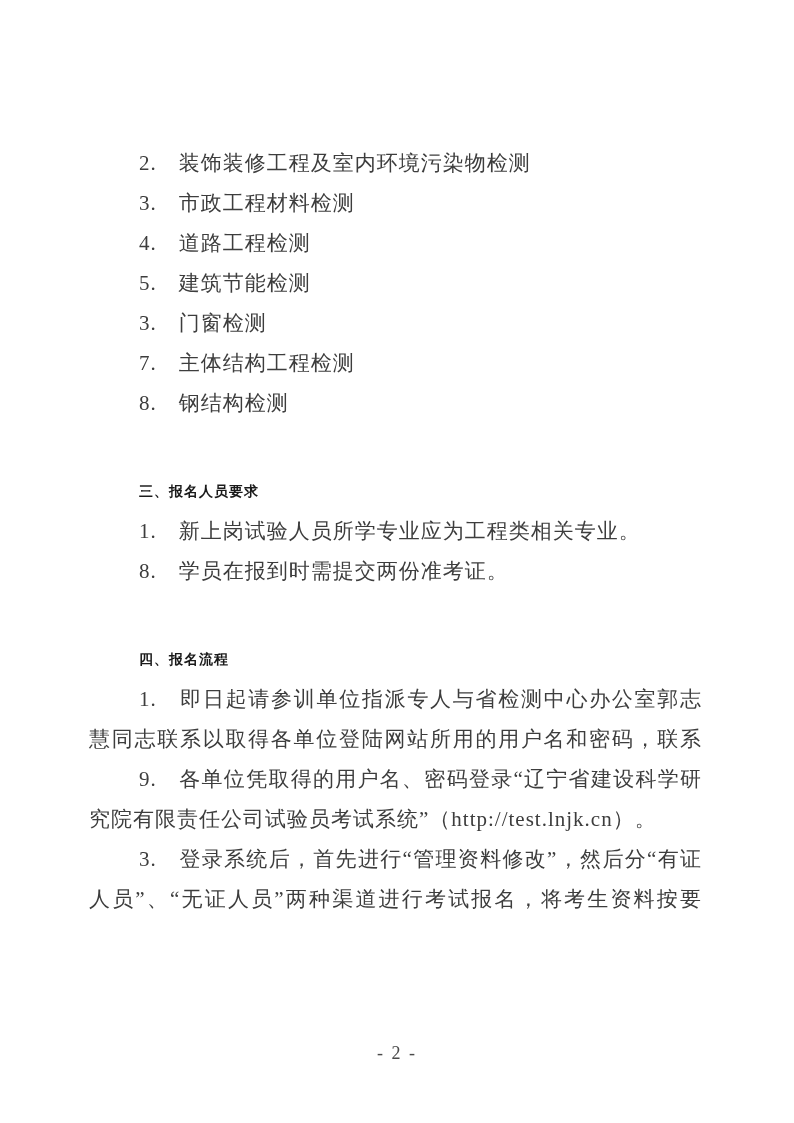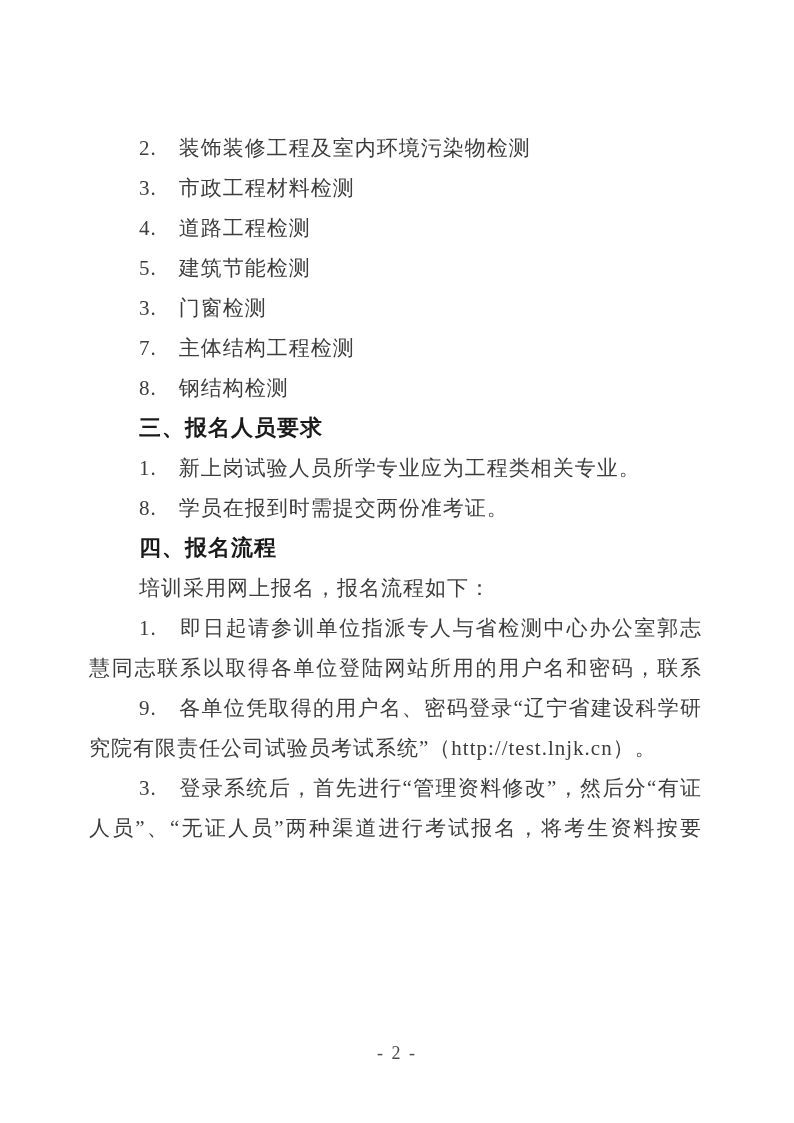--- a/index.html
+++ b/index.html
@@ -11,21 +11,21 @@
     position: relative;
     width: 794px;
     height: 1123px;
     background: #ffffff;
     overflow: hidden;
     font-family: "Liberation Serif", "DejaVu Serif", serif;
   }
   .content {
     position: absolute;
     left: 89px;
-    top: 128px;
+    top: 143px;
     width: 613px;
   }
   .line {
     height: 40px;
     line-height: 40px;
     font-size: 21px;
     letter-spacing: 1px;
     color: #3d3d3d;
     white-space: nowrap;
   }
@@ -33,23 +33,24 @@
     text-indent: 50px;
   }
   .line.justify {
     white-space: normal;
     text-align: justify;
     text-align-last: justify;
   }
   .line.heading {
     font-family: "Liberation Sans", "DejaVu Sans", sans-serif;
     font-weight: bold;
-    font-size: 22px;
+    font-size: 14px;
     color: #1a1a1a;
     letter-spacing: 1px;
+    margin-top: 48px;
   }
   .footer {
     position: absolute;
     left: 0;
     right: 0;
     top: 1038px;
     height: 30px;
     line-height: 30px;
     text-align: center;
     font-size: 18px;
@@ -67,21 +68,20 @@
       <div class="line indent">3.　市政工程材料检测</div>
       <div class="line indent">4.　道路工程检测</div>
       <div class="line indent">5.　建筑节能检测</div>
       <div class="line indent">3.　门窗检测</div>
       <div class="line indent">7.　主体结构工程检测</div>
       <div class="line indent">8.　钢结构检测</div>
       <div class="line indent heading">三、报名人员要求</div>
       <div class="line indent">1.　新上岗试验人员所学专业应为工程类相关专业。</div>
       <div class="line indent">8.　学员在报到时需提交两份准考证。</div>
       <div class="line indent heading">四、报名流程</div>
-      <div class="line indent">培训采用网上报名，报名流程如下：</div>
       <div class="line indent justify">1.　即日起请参训单位指派专人与省检测中心办公室郭志</div>
       <div class="line justify">慧同志联系以取得各单位登陆网站所用的用户名和密码，联系</div>
       <div class="line indent justify">9.　各单位凭取得的用户名、密码登录“辽宁省建设科学研</div>
       <div class="line">究院有限责任公司试验员考试系统”（http://test.lnjk.cn）。</div>
       <div class="line indent justify">3.　登录系统后，首先进行“管理资料修改”，然后分“有证</div>
       <div class="line justify">人员”、“无证人员”两种渠道进行考试报名，将考生资料按要</div>
     </div>
   <div class="footer">- 2 -</div>
 </div>
 

